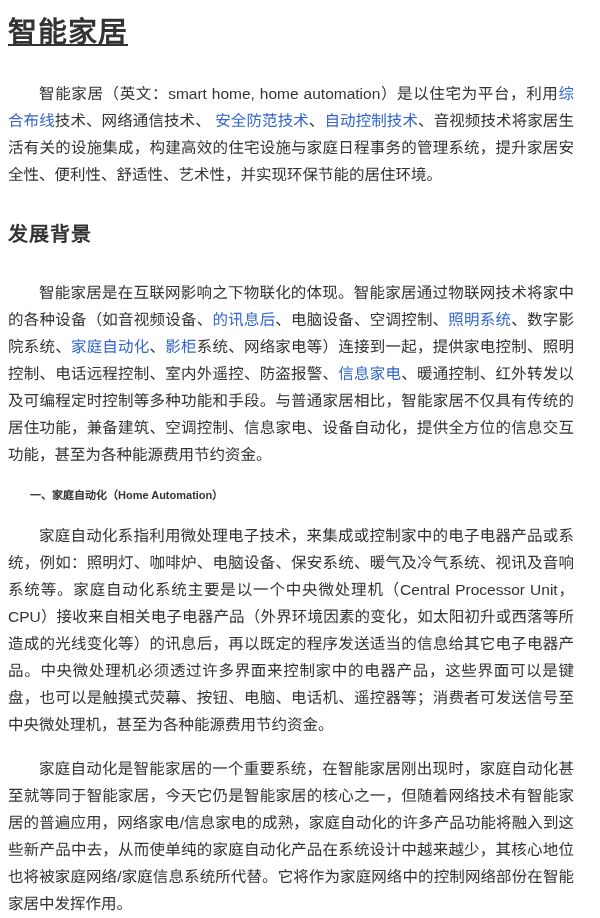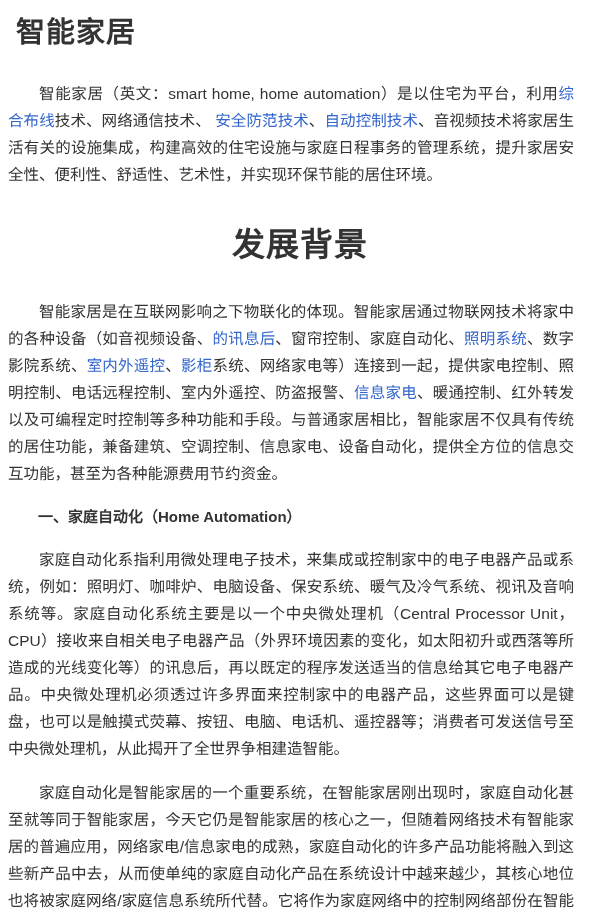--- a/index.html
+++ b/index.html
@@ -17,33 +17,33 @@
     font-family:"Liberation Sans","DejaVu Sans",sans-serif;
   }
   .page{
     padding:2px 8px 0 8px;
     box-sizing:border-box;
   }
   h1{
     font-size:29px;
     font-weight:700;
     letter-spacing:1px;
-    margin:6px 0 30px 8px;
+    margin:6px 0 30px 0;
     color:var(--text-color);
+    text-decoration:underline;
   }
   h2{
-    font-size:33px;
+    font-size:20px;
     font-weight:700;
     letter-spacing:1px;
     margin:30px 0 32px 0;
     color:var(--text-color);
-    text-align:center;
   }
   h3{
-    font-size:15px;
+    font-size:11px;
     font-weight:700;
     margin:18px 0 20px 0;
     text-indent:2em;
     color:var(--text-color);
   }
   p{
     font-size:15.5px;
     line-height:27px;
     margin:0 18px 17px 0;
     text-indent:2em;
@@ -57,18 +57,18 @@
   }
 </style>
 </head>
 <body>
 
 <main class="page">
   <h1>智能家居</h1>
   <div id="article-body">
       <p><span>智能家居（英文：smart home, home automation）是以住宅为平台，利用</span><a>综合布线</a><span>技术、网络通信技术、 </span><a>安全防范技术</a><span>、</span><a>自动控制技术</a><span>、音视频技术将家居生活有关的设施集成，构建高效的住宅设施与家庭日程事务的管理系统，提升家居安全性、便利性、舒适性、艺术性，并实现环保节能的居住环境。</span></p>
       <h2>发展背景</h2>
-      <p><span>智能家居是在互联网影响之下物联化的体现。智能家居通过物联网技术将家中的各种设备（如音视频设备、</span><a>的讯息后</a><span>、窗帘控制、家庭自动化、</span><a>照明系统</a><span>、数字影院系统、</span><a>室内外遥控</a><span>、</span><a>影柜</a><span>系统、网络家电等）连接到一起，提供家电控制、照明控制、电话远程控制、室内外遥控、防盗报警、</span><a>信息家电</a><span>、暖通控制、红外转发以及可编程定时控制等多种功能和手段。与普通家居相比，智能家居不仅具有传统的居住功能，兼备建筑、空调控制、信息家电、设备自动化，提供全方位的信息交互功能，甚至为各种能源费用节约资金。</span></p>
+      <p><span>智能家居是在互联网影响之下物联化的体现。智能家居通过物联网技术将家中的各种设备（如音视频设备、</span><a>的讯息后</a><span>、电脑设备、空调控制、</span><a>照明系统</a><span>、数字影院系统、</span><a>家庭自动化</a><span>、</span><a>影柜</a><span>系统、网络家电等）连接到一起，提供家电控制、照明控制、电话远程控制、室内外遥控、防盗报警、</span><a>信息家电</a><span>、暖通控制、红外转发以及可编程定时控制等多种功能和手段。与普通家居相比，智能家居不仅具有传统的居住功能，兼备建筑、空调控制、信息家电、设备自动化，提供全方位的信息交互功能，甚至为各种能源费用节约资金。</span></p>
       <h3>一、家庭自动化（Home Automation）</h3>
-      <p><span>家庭自动化系指利用微处理电子技术，来集成或控制家中的电子电器产品或系统，例如：照明灯、咖啡炉、电脑设备、保安系统、暖气及冷气系统、视讯及音响系统等。家庭自动化系统主要是以一个中央微处理机（Central Processor Unit，CPU）接收来自相关电子电器产品（外界环境因素的变化，如太阳初升或西落等所造成的光线变化等）的讯息后，再以既定的程序发送适当的信息给其它电子电器产品。中央微处理机必须透过许多界面来控制家中的电器产品，这些界面可以是键盘，也可以是触摸式荧幕、按钮、电脑、电话机、遥控器等；消费者可发送信号至中央微处理机，从此揭开了全世界争相建造智能。</span></p>
+      <p><span>家庭自动化系指利用微处理电子技术，来集成或控制家中的电子电器产品或系统，例如：照明灯、咖啡炉、电脑设备、保安系统、暖气及冷气系统、视讯及音响系统等。家庭自动化系统主要是以一个中央微处理机（Central Processor Unit，CPU）接收来自相关电子电器产品（外界环境因素的变化，如太阳初升或西落等所造成的光线变化等）的讯息后，再以既定的程序发送适当的信息给其它电子电器产品。中央微处理机必须透过许多界面来控制家中的电器产品，这些界面可以是键盘，也可以是触摸式荧幕、按钮、电脑、电话机、遥控器等；消费者可发送信号至中央微处理机，甚至为各种能源费用节约资金。</span></p>
       <p><span>家庭自动化是智能家居的一个重要系统，在智能家居刚出现时，家庭自动化甚至就等同于智能家居，今天它仍是智能家居的核心之一，但随着网络技术有智能家居的普遍应用，网络家电/信息家电的成熟，家庭自动化的许多产品功能将融入到这些新产品中去，从而使单纯的家庭自动化产品在系统设计中越来越少，其核心地位也将被家庭网络/家庭信息系统所代替。它将作为家庭网络中的控制网络部份在智能家居中发挥作用。</span></p>
     </div>
 </main>
 
 </body></html>

